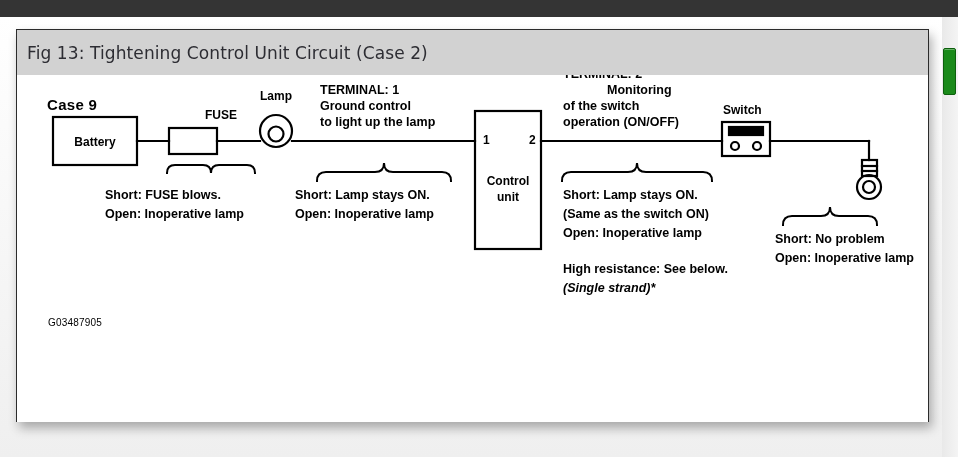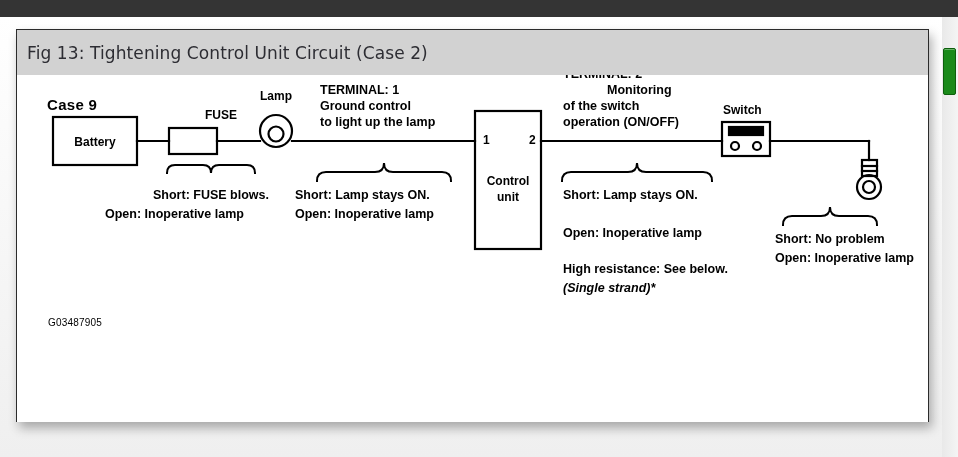--- a/index.html
+++ b/index.html
@@ -154,27 +154,28 @@
 
       <div class="lbl term-head" style="left:303px;top:8px;">TERMINAL: 1</div>
       <div class="lbl term-head" style="left:303px;top:24px;">Ground control</div>
       <div class="lbl term-head" style="left:303px;top:40px;">to light up the lamp</div>
 
       <div class="lbl term-head" style="left:546px;top:-8px;">TERMINAL: 2</div>
       <div class="lbl term-head" style="left:546px;top:8px;padding-left:44px;">Monitoring</div>
       <div class="lbl term-head" style="left:546px;top:24px;">of the switch</div>
       <div class="lbl term-head" style="left:546px;top:40px;">operation (ON/OFF)</div>
 
-      <div class="lbl note" style="left:88px;top:113px;margin-left:48px;">Short: FUSE blows.</div>
+      <div class="lbl note" style="left:88px;top:113px;">Short: FUSE blows.</div>
       <div class="lbl note" style="left:88px;top:132px;">Open: Inoperative lamp</div>
 
       <div class="lbl note" style="left:278px;top:113px;">Short: Lamp stays ON.</div>
       <div class="lbl note" style="left:278px;top:132px;">Open: Inoperative lamp</div>
 
       <div class="lbl note" style="left:546px;top:113px;">Short: Lamp stays ON.</div>
+      <div class="lbl note" style="left:546px;top:132px;">(Same as the switch ON)</div>
       <div class="lbl note" style="left:546px;top:151px;">Open: Inoperative lamp</div>
 
       <div class="lbl note" style="left:546px;top:187px;">High resistance: See below.</div>
       <div class="lbl note" style="left:546px;top:206px;font-style:italic;">(Single strand)*</div>
 
       <div class="lbl note" style="left:758px;top:157px;">Short: No problem</div>
       <div class="lbl note" style="left:758px;top:176px;">Open: Inoperative lamp</div>
 
       <div id="imgid" class="lbl">G03487905</div>
 

